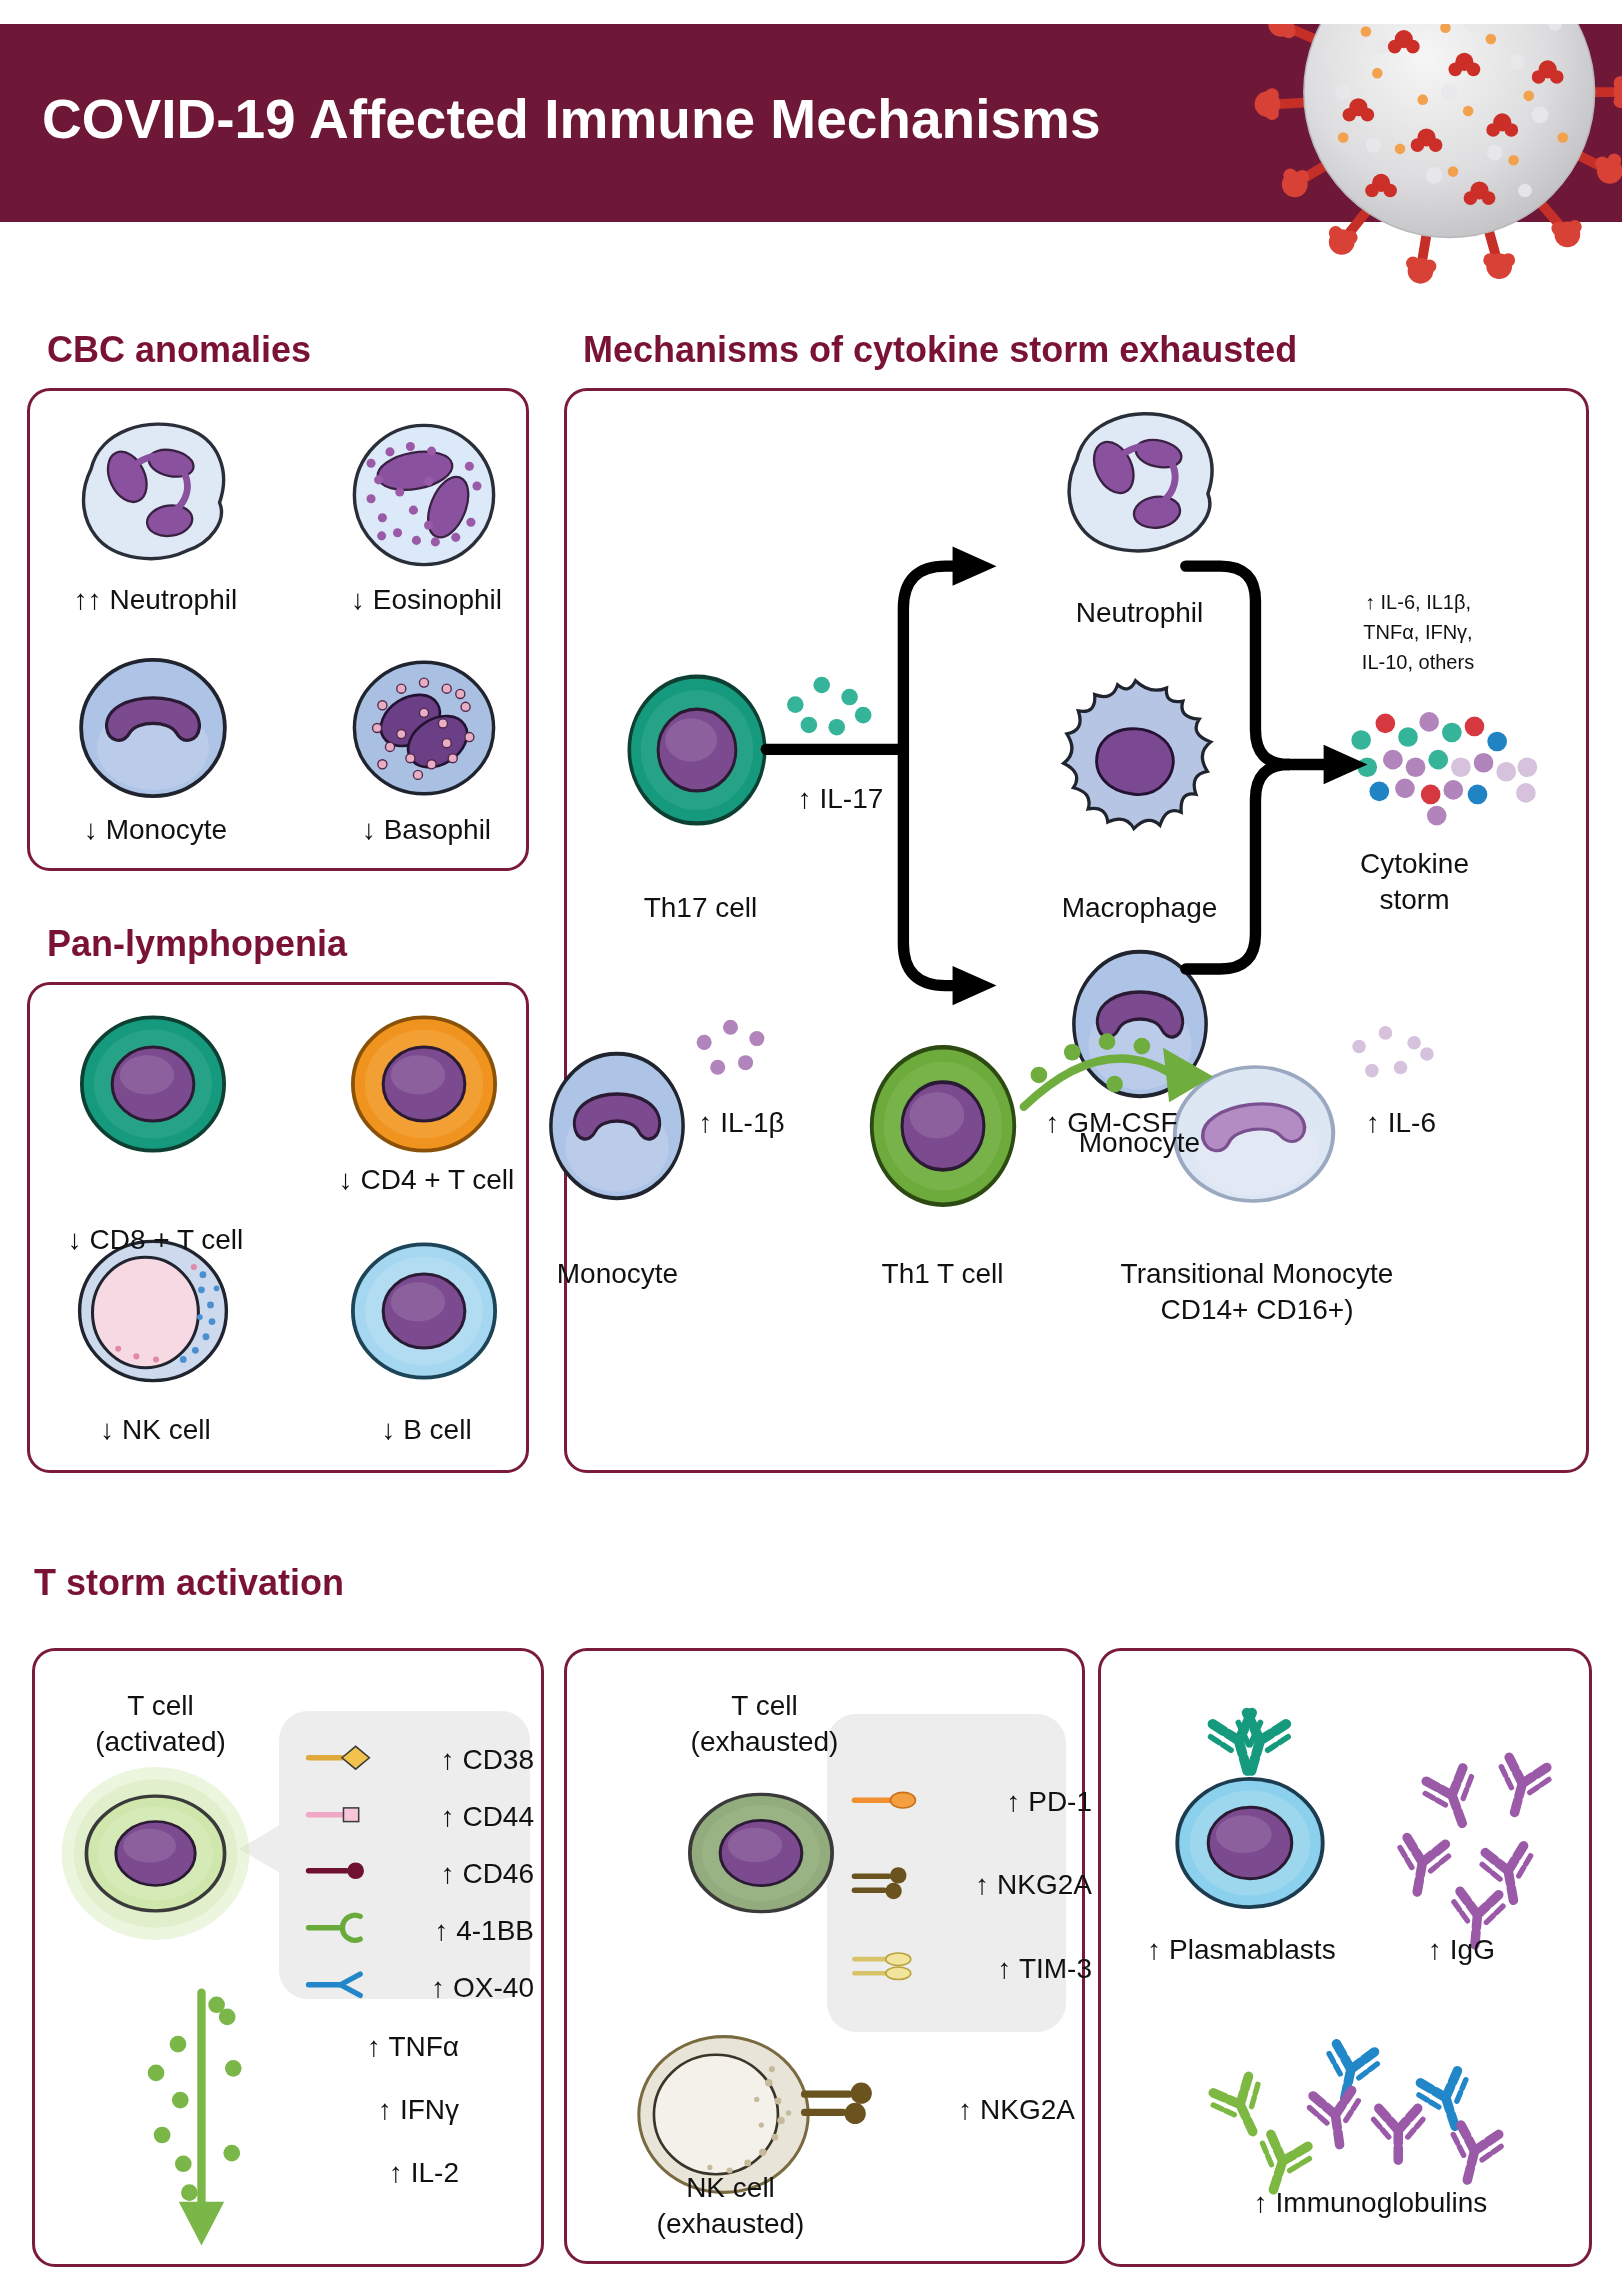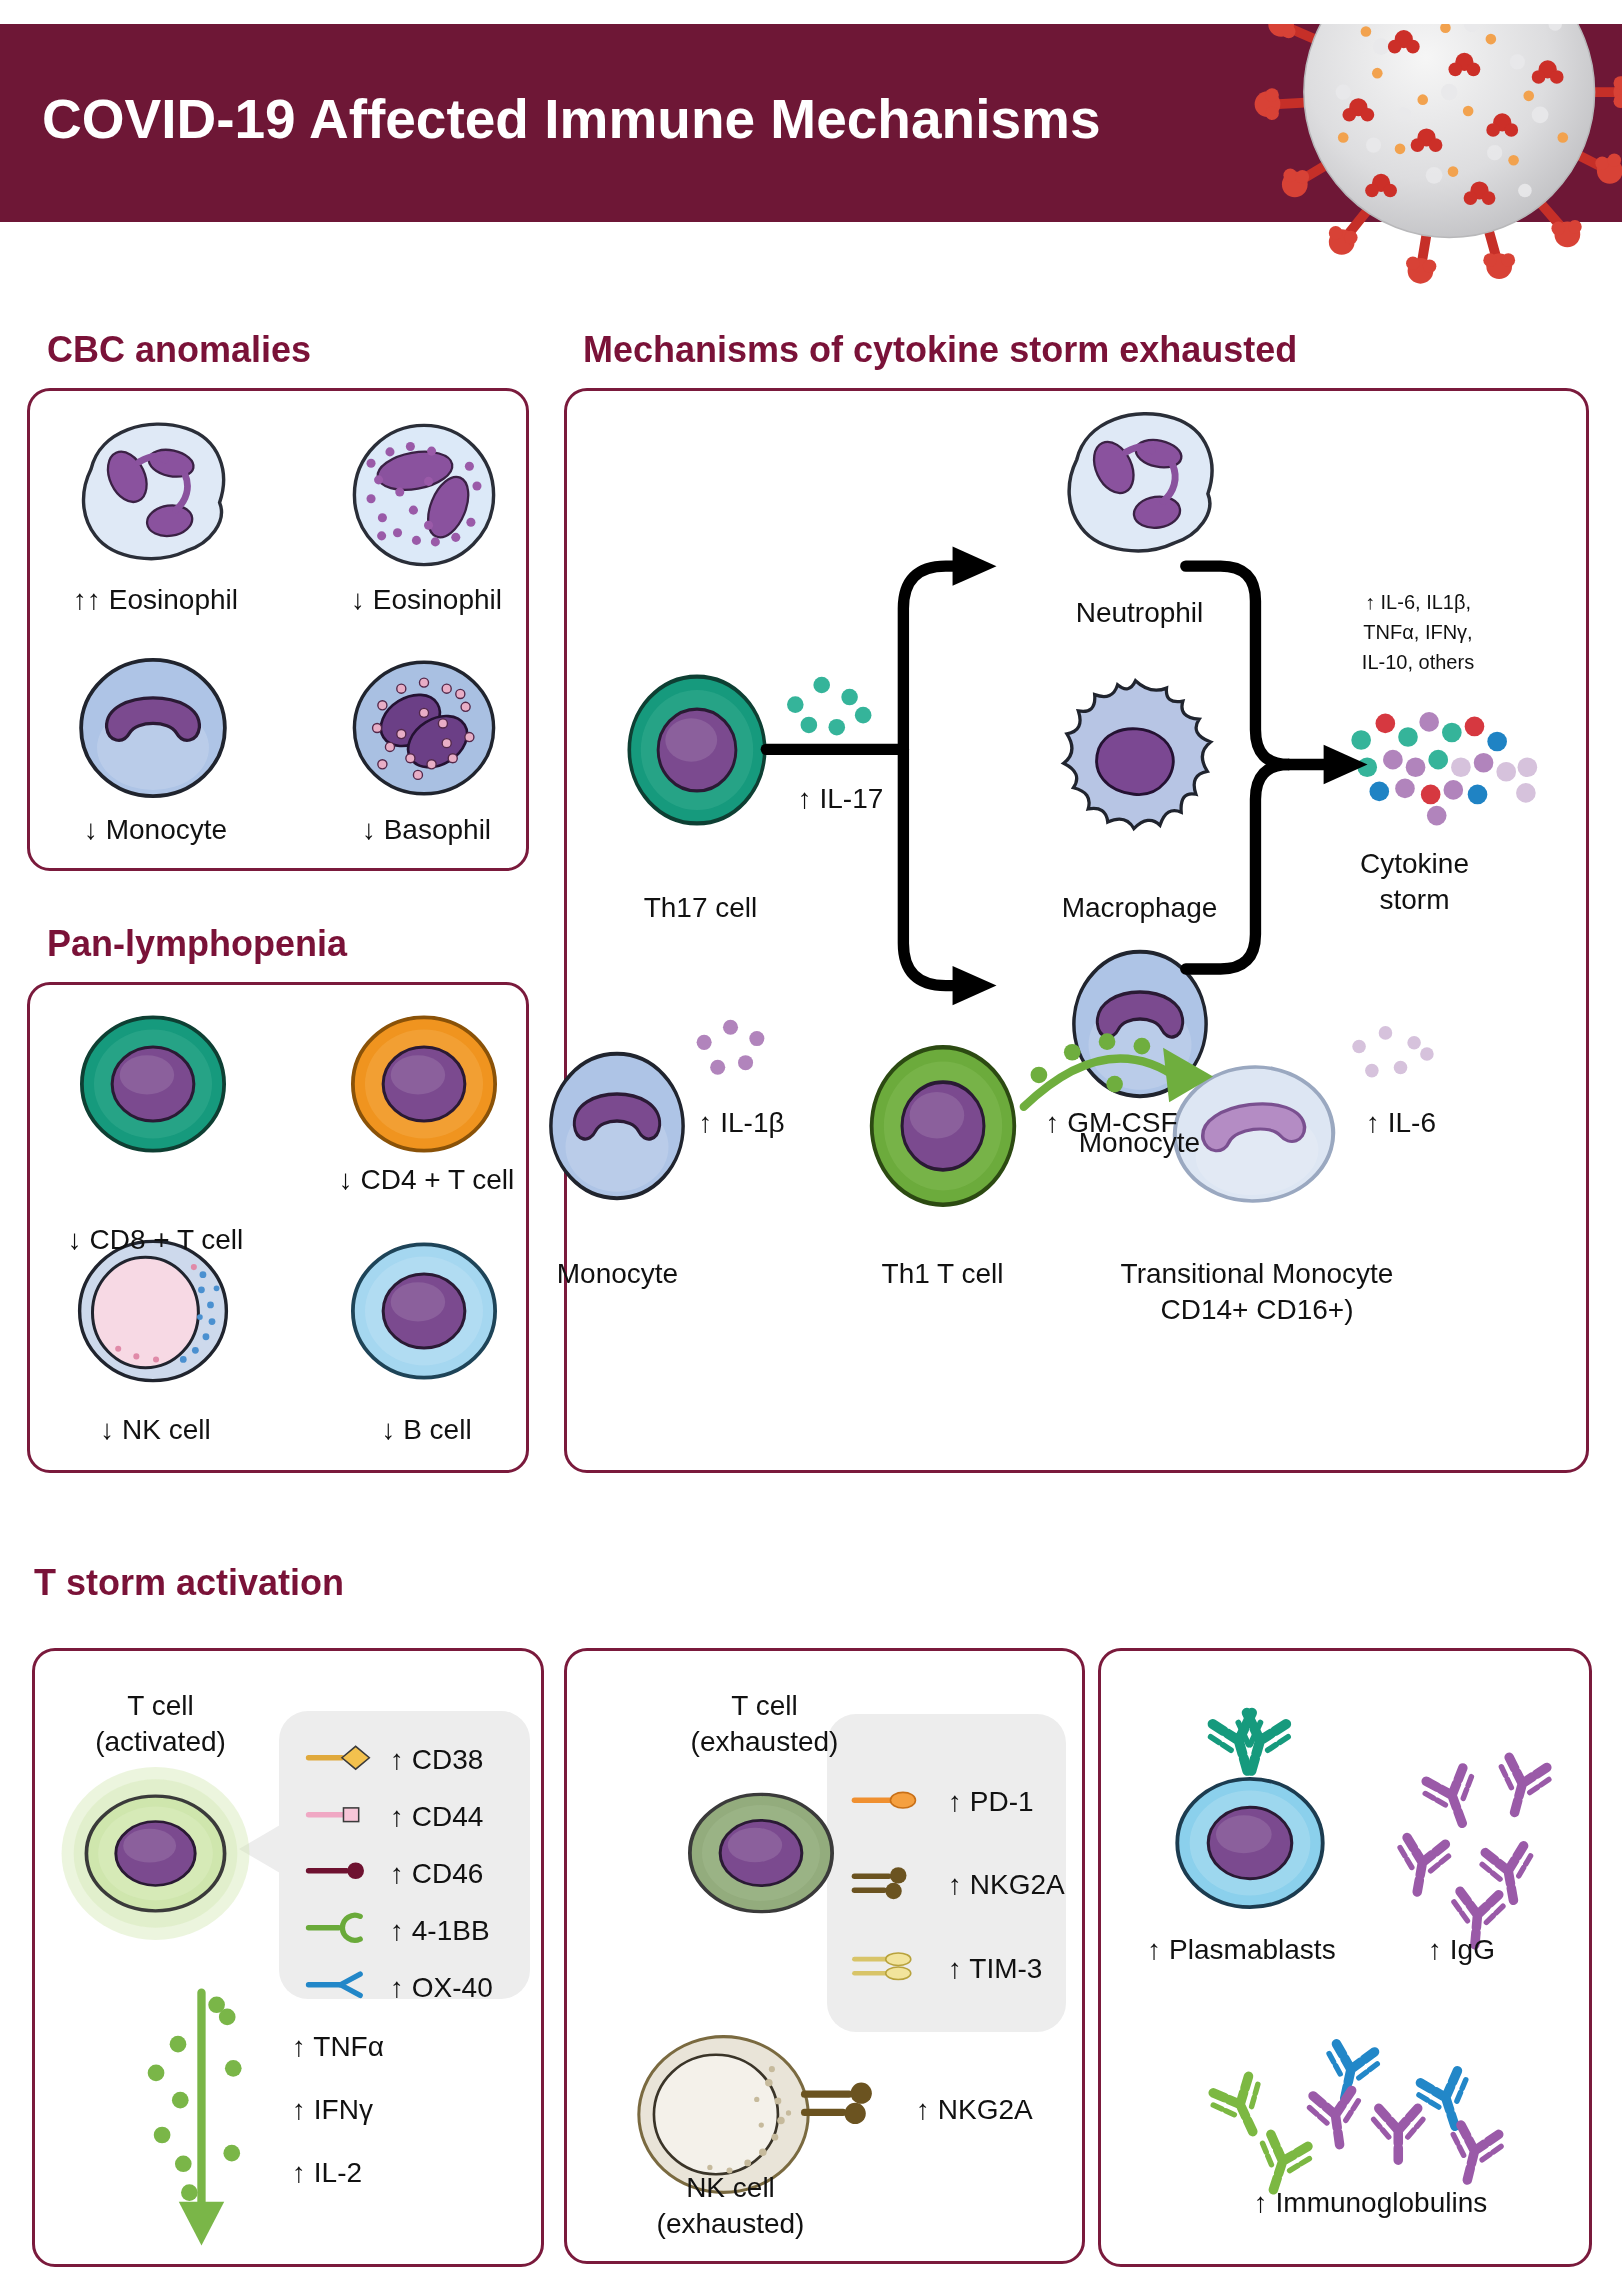--- a/index.html
+++ b/index.html
@@ -10,21 +10,21 @@
   .canvas{position:relative;width:1622px;height:2295px;background:#fff;overflow:hidden;
           font-family:"Liberation Sans",sans-serif;margin-top:24px;}
   .band{position:absolute;left:0;top:0;width:1622px;height:198px;background:var(--maroon);}
   .htitle{position:absolute;left:42px;top:65px;width:1227px;color:#fff;font-weight:bold;
           font-size:55px;line-height:1.1;}
   .sec-title{position:absolute;color:var(--title);font-weight:bold;font-size:36px;
              text-align:left;line-height:1.45;}
   .panel{position:absolute;border:3.4px solid var(--border);border-radius:23px;background:#fff;}
   .lbl{position:absolute;font-size:28px;color:#111;text-align:center;line-height:1.3;}
   .sm{font-size:20px;line-height:1.5;}
-  .left{text-align:left;}
+  .left{text-align:right;}
   .pre{white-space:pre-line;}
   svg.abs{position:absolute;overflow:visible;}
   .callout{position:absolute;background:#ededed;border-radius:29px;}
   .tail{position:absolute;width:0;height:0;border-top:24px solid transparent;
         border-bottom:24px solid transparent;border-right:41px solid #ededed;}
   .dot-teal{fill:var(--teal);} .dot-red{fill:#d63840;} .dot-blue{fill:#1f83c4;}
   .dot-mauve{fill:#b184bc;} .dot-lav{fill:#d6c2dc;} .dot-green{fill:#6fae3e;}
   .conn{position:absolute;left:0;top:0;pointer-events:none;}
 </style>
 </head>
@@ -403,21 +403,21 @@
     </svg>
   <svg class="abs" style="left:337px;top:384px" width="174" height="174" viewBox="0 0 230 230">
       <use href="#sym-eosinophil" transform="translate(115,115)"></use>
     </svg>
   <svg class="abs" style="left:66px;top:617px" width="174" height="174" viewBox="0 0 230 230">
       <use href="#sym-monocyte" transform="translate(115,115)"></use>
     </svg>
   <svg class="abs" style="left:337px;top:617px" width="174" height="174" viewBox="0 0 230 230">
       <use href="#sym-basophil" transform="translate(115,115)"></use>
     </svg>
-  <div class="lbl" style="left:42px;top:558px;width:227px">↑↑ Eosinophil</div>
+  <div class="lbl" style="left:42px;top:558px;width:227px">↑↑ Neutrophil</div>
   <div class="lbl" style="left:313px;top:558px;width:227px">↓  Eosinophil</div>
   <div class="lbl" style="left:42px;top:788px;width:227px">↓  Monocyte</div>
   <div class="lbl" style="left:313px;top:788px;width:227px">↓  Basophil</div>
 
   <svg class="abs" style="left:66px;top:973px" width="174" height="174" viewBox="0 0 230 230">
       <use href="#sym-tcell" transform="translate(115,115)" style="--body:#169a7d;--line:#0e3f33;--rim:#45b497"></use>
     </svg>
   <svg class="abs" style="left:337px;top:973px" width="174" height="174" viewBox="0 0 230 230">
       <use href="#sym-tcell" transform="translate(115,115)" style="--body:#f0941f;--line:#8a5208;--rim:#f6b45a"></use>
     </svg>

